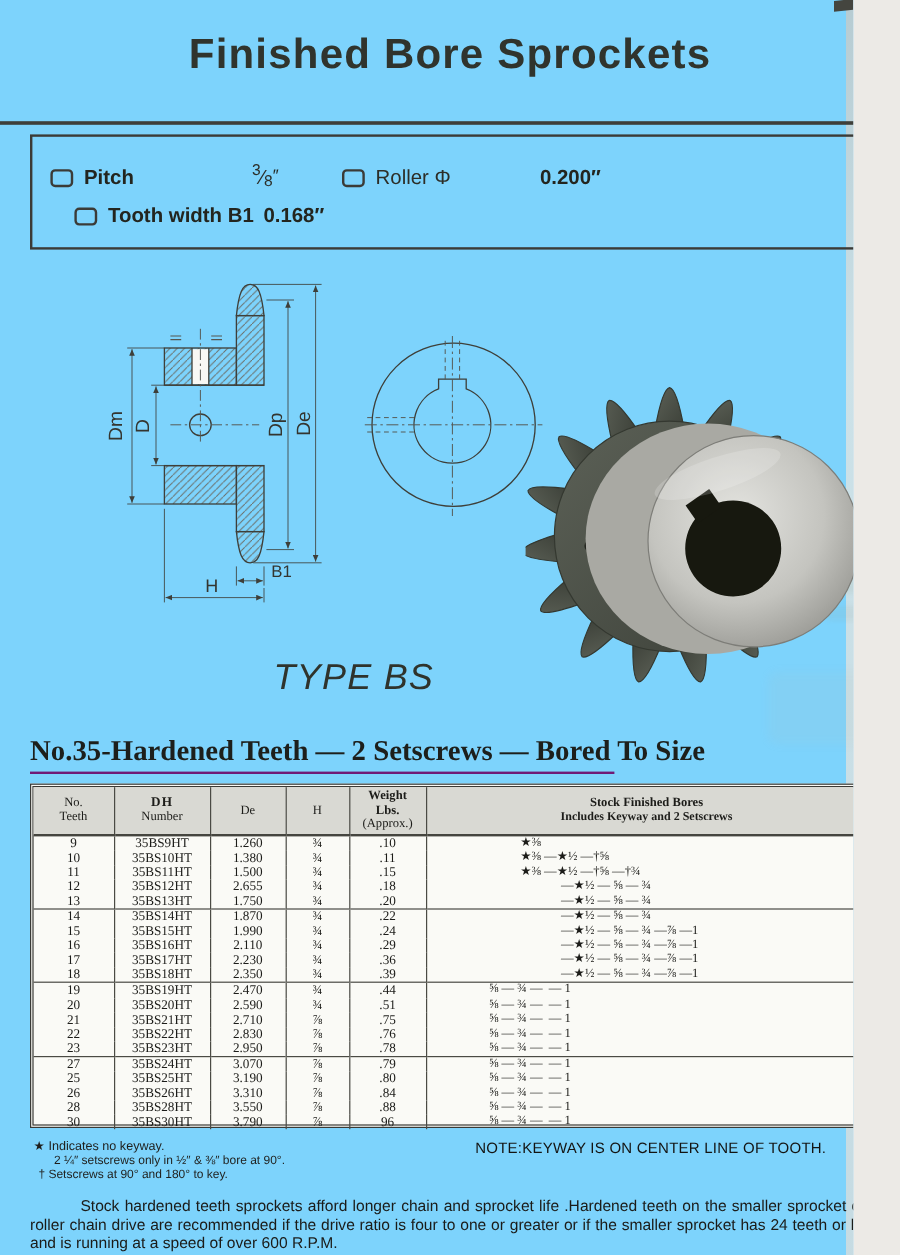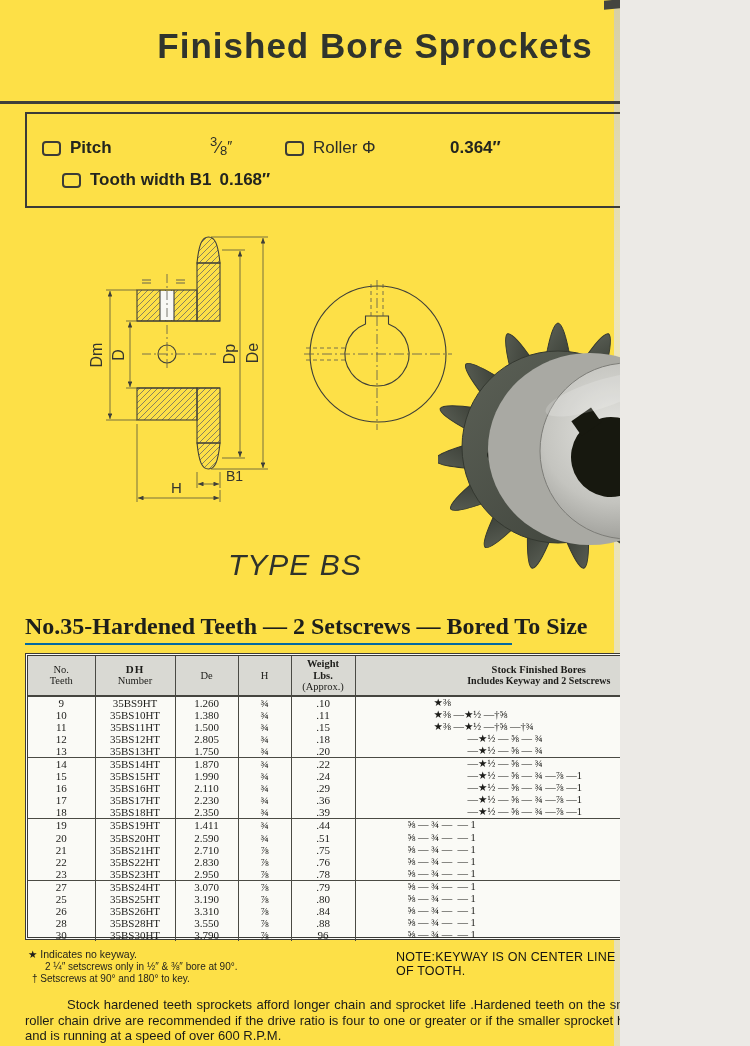--- a/index.html
+++ b/index.html
@@ -1,17 +1,17 @@
 <!DOCTYPE html>
 <html><head>
 <meta charset="utf-8">
 <style>
   html,body{margin:0;padding:0;}
   body{width:750px;height:1046px;background:#eceae6;font-family:"Liberation Sans",sans-serif;}
-  .page{position:relative;width:620px;height:1046px;background:#fde047;overflow:hidden;}
+  .page{position:relative;width:711px;height:1046px;background:#7dd3fc;overflow:hidden;}
 
   .edge-strip{position:absolute;right:0;top:0;width:6px;height:100%;
     background:linear-gradient(180deg,#c9c9c4,#e6e6e1 30%,#dededa);opacity:.75;}
   .corner-mark{position:absolute;right:0;top:0;width:16px;height:9px;background:#44453f;transform:skewY(-6deg);}
   .bleed1{position:absolute;left:692px;top:478px;width:52px;height:16px;background:#8fa08f;opacity:.14;filter:blur(2px);border-radius:3px;}
   .bleed2{position:absolute;left:688px;top:505px;width:58px;height:12px;background:#9aa59a;opacity:.12;filter:blur(2px);border-radius:3px;}
   .bleed3{position:absolute;left:640px;top:560px;width:100px;height:60px;background:#b9bdb4;opacity:.10;filter:blur(4px);border-radius:8px;}
 
   .title{position:absolute;left:0;top:26px;width:750px;text-align:center;
     font-size:35px;font-weight:bold;color:#30342d;letter-spacing:1px;}
@@ -28,21 +28,21 @@
   .frac .num{vertical-align:+7px;}
   .frac .den{vertical-align:-2px;}
   .frac .slash{font-size:17px;}
   .unit{font-size:14px;vertical-align:+6px;font-weight:normal;}
 
   .type-label{position:absolute;left:228px;top:548px;font-size:30px;font-style:italic;
     color:#2f332c;letter-spacing:1px;}
 
   .section-heading{position:absolute;left:25px;top:613px;width:487px;
     font-family:"Liberation Serif",serif;font-weight:bold;font-size:24px;color:#1d1f1b;
-    border-bottom:2px solid #0369a1;padding-bottom:3px;white-space:nowrap;}
+    border-bottom:2px solid #701a75;padding-bottom:3px;white-space:nowrap;}
 
   .table-wrap{position:absolute;left:25px;top:653px;width:700px;height:287px;
     border:3px double #3a3a36;background:#fafaf6;box-sizing:border-box;}
   table{border-collapse:collapse;width:100%;height:100%;font-family:"Liberation Serif",serif;color:#1c1c19;table-layout:fixed;}
   thead th{background:#d9d9d3;border-bottom:2px solid #45453f;font-weight:normal;
     font-size:10.5px;line-height:11.5px;padding:2px 0;height:34px;vertical-align:middle;}
   th,td{border-right:1px solid #4a4a44;}
   th:last-child,td:last-child{border-right:none;}
   th span{display:block;}
   .hd-bold{font-weight:bold;font-size:11px;letter-spacing:1px;}
@@ -87,21 +87,21 @@
     </div>
     <div class="spec-item" style="left:183px;top:20px;">
       <span class="frac"><span class="num">3</span><span class="slash">⁄</span><span class="den">8</span></span>
         <span class="unit">″</span>
     </div>
     <div class="spec-item" style="left:258px;top:24px;">
       <span class="cbox"></span>
       <span class="spec-label lite">Roller Φ</span>
     </div>
     <div class="spec-item" style="left:423px;top:24px;">
-      <span class="spec-val">0.364″</span>
+      <span class="spec-val">0.200″</span>
     </div>
     <div class="spec-item" style="left:15px;top:56px;padding-left:20px;">
       <span class="cbox"></span>
       <span class="spec-label">Tooth width B1</span>
       <span class="spec-val" style="margin-left:8px;">0.168″</span>
     </div>
   </div>
 
   <svg class="abs" style="left:30px;top:228px;" width="280" height="292" viewBox="0 0 280 292">
     <defs>
@@ -291,21 +291,21 @@
             <td>11</td>
             <td>35BS11HT</td>
             <td>1.500</td>
             <td>¾</td>
             <td>.15</td>
             <td class="bores ind0">★⅜ —★½ —†⅝ —†¾</td>
           </tr>
           <tr>
             <td>12</td>
             <td>35BS12HT</td>
-            <td>2.805</td>
+            <td>2.655</td>
             <td>¾</td>
             <td>.18</td>
             <td class="bores ind1">—★½ — ⅝ — ¾</td>
           </tr>
           <tr>
             <td>13</td>
             <td>35BS13HT</td>
             <td>1.750</td>
             <td>¾</td>
             <td>.20</td>
@@ -347,21 +347,21 @@
             <td>18</td>
             <td>35BS18HT</td>
             <td>2.350</td>
             <td>¾</td>
             <td>.39</td>
             <td class="bores ind1">—★½ — ⅝ — ¾ —⅞ —1</td>
           </tr>
           <tr class="gs">
             <td>19</td>
             <td>35BS19HT</td>
-            <td>1.411</td>
+            <td>2.470</td>
             <td>¾</td>
             <td>.44</td>
             <td class="bores ind2">⅝ — ¾ —  — 1</td>
           </tr>
           <tr>
             <td>20</td>
             <td>35BS20HT</td>
             <td>2.590</td>
             <td>¾</td>
             <td>.51</td>

